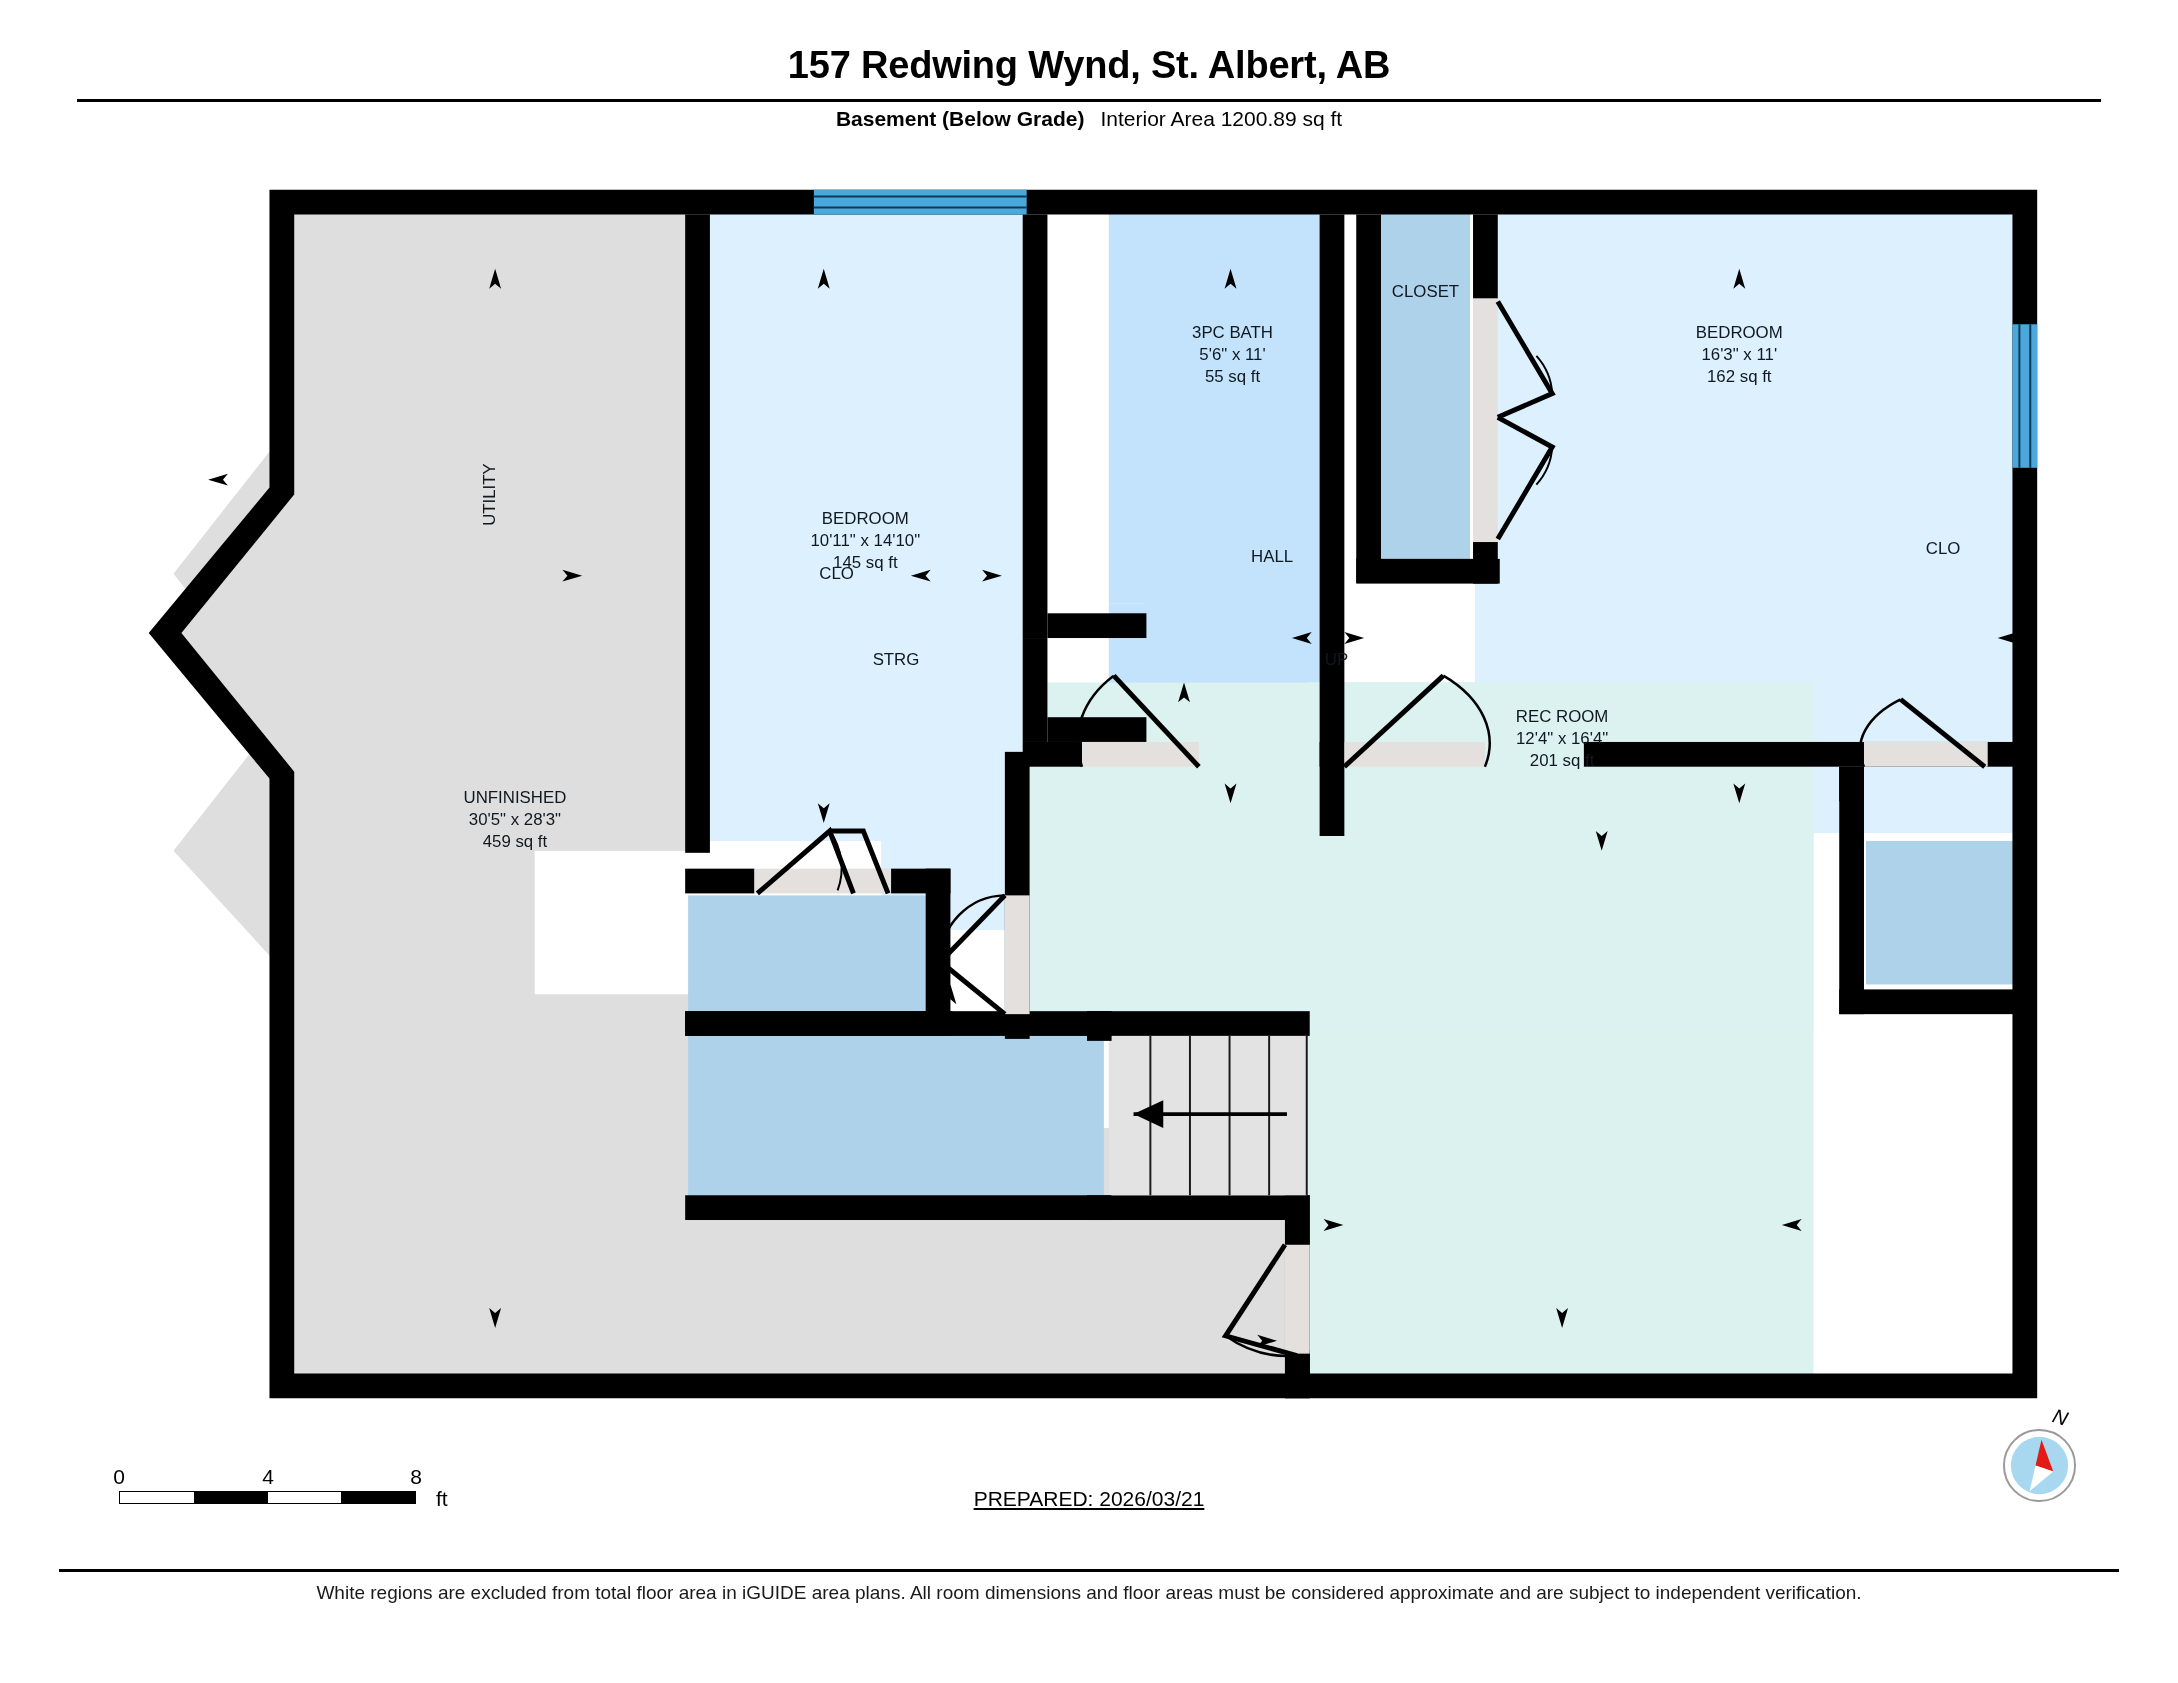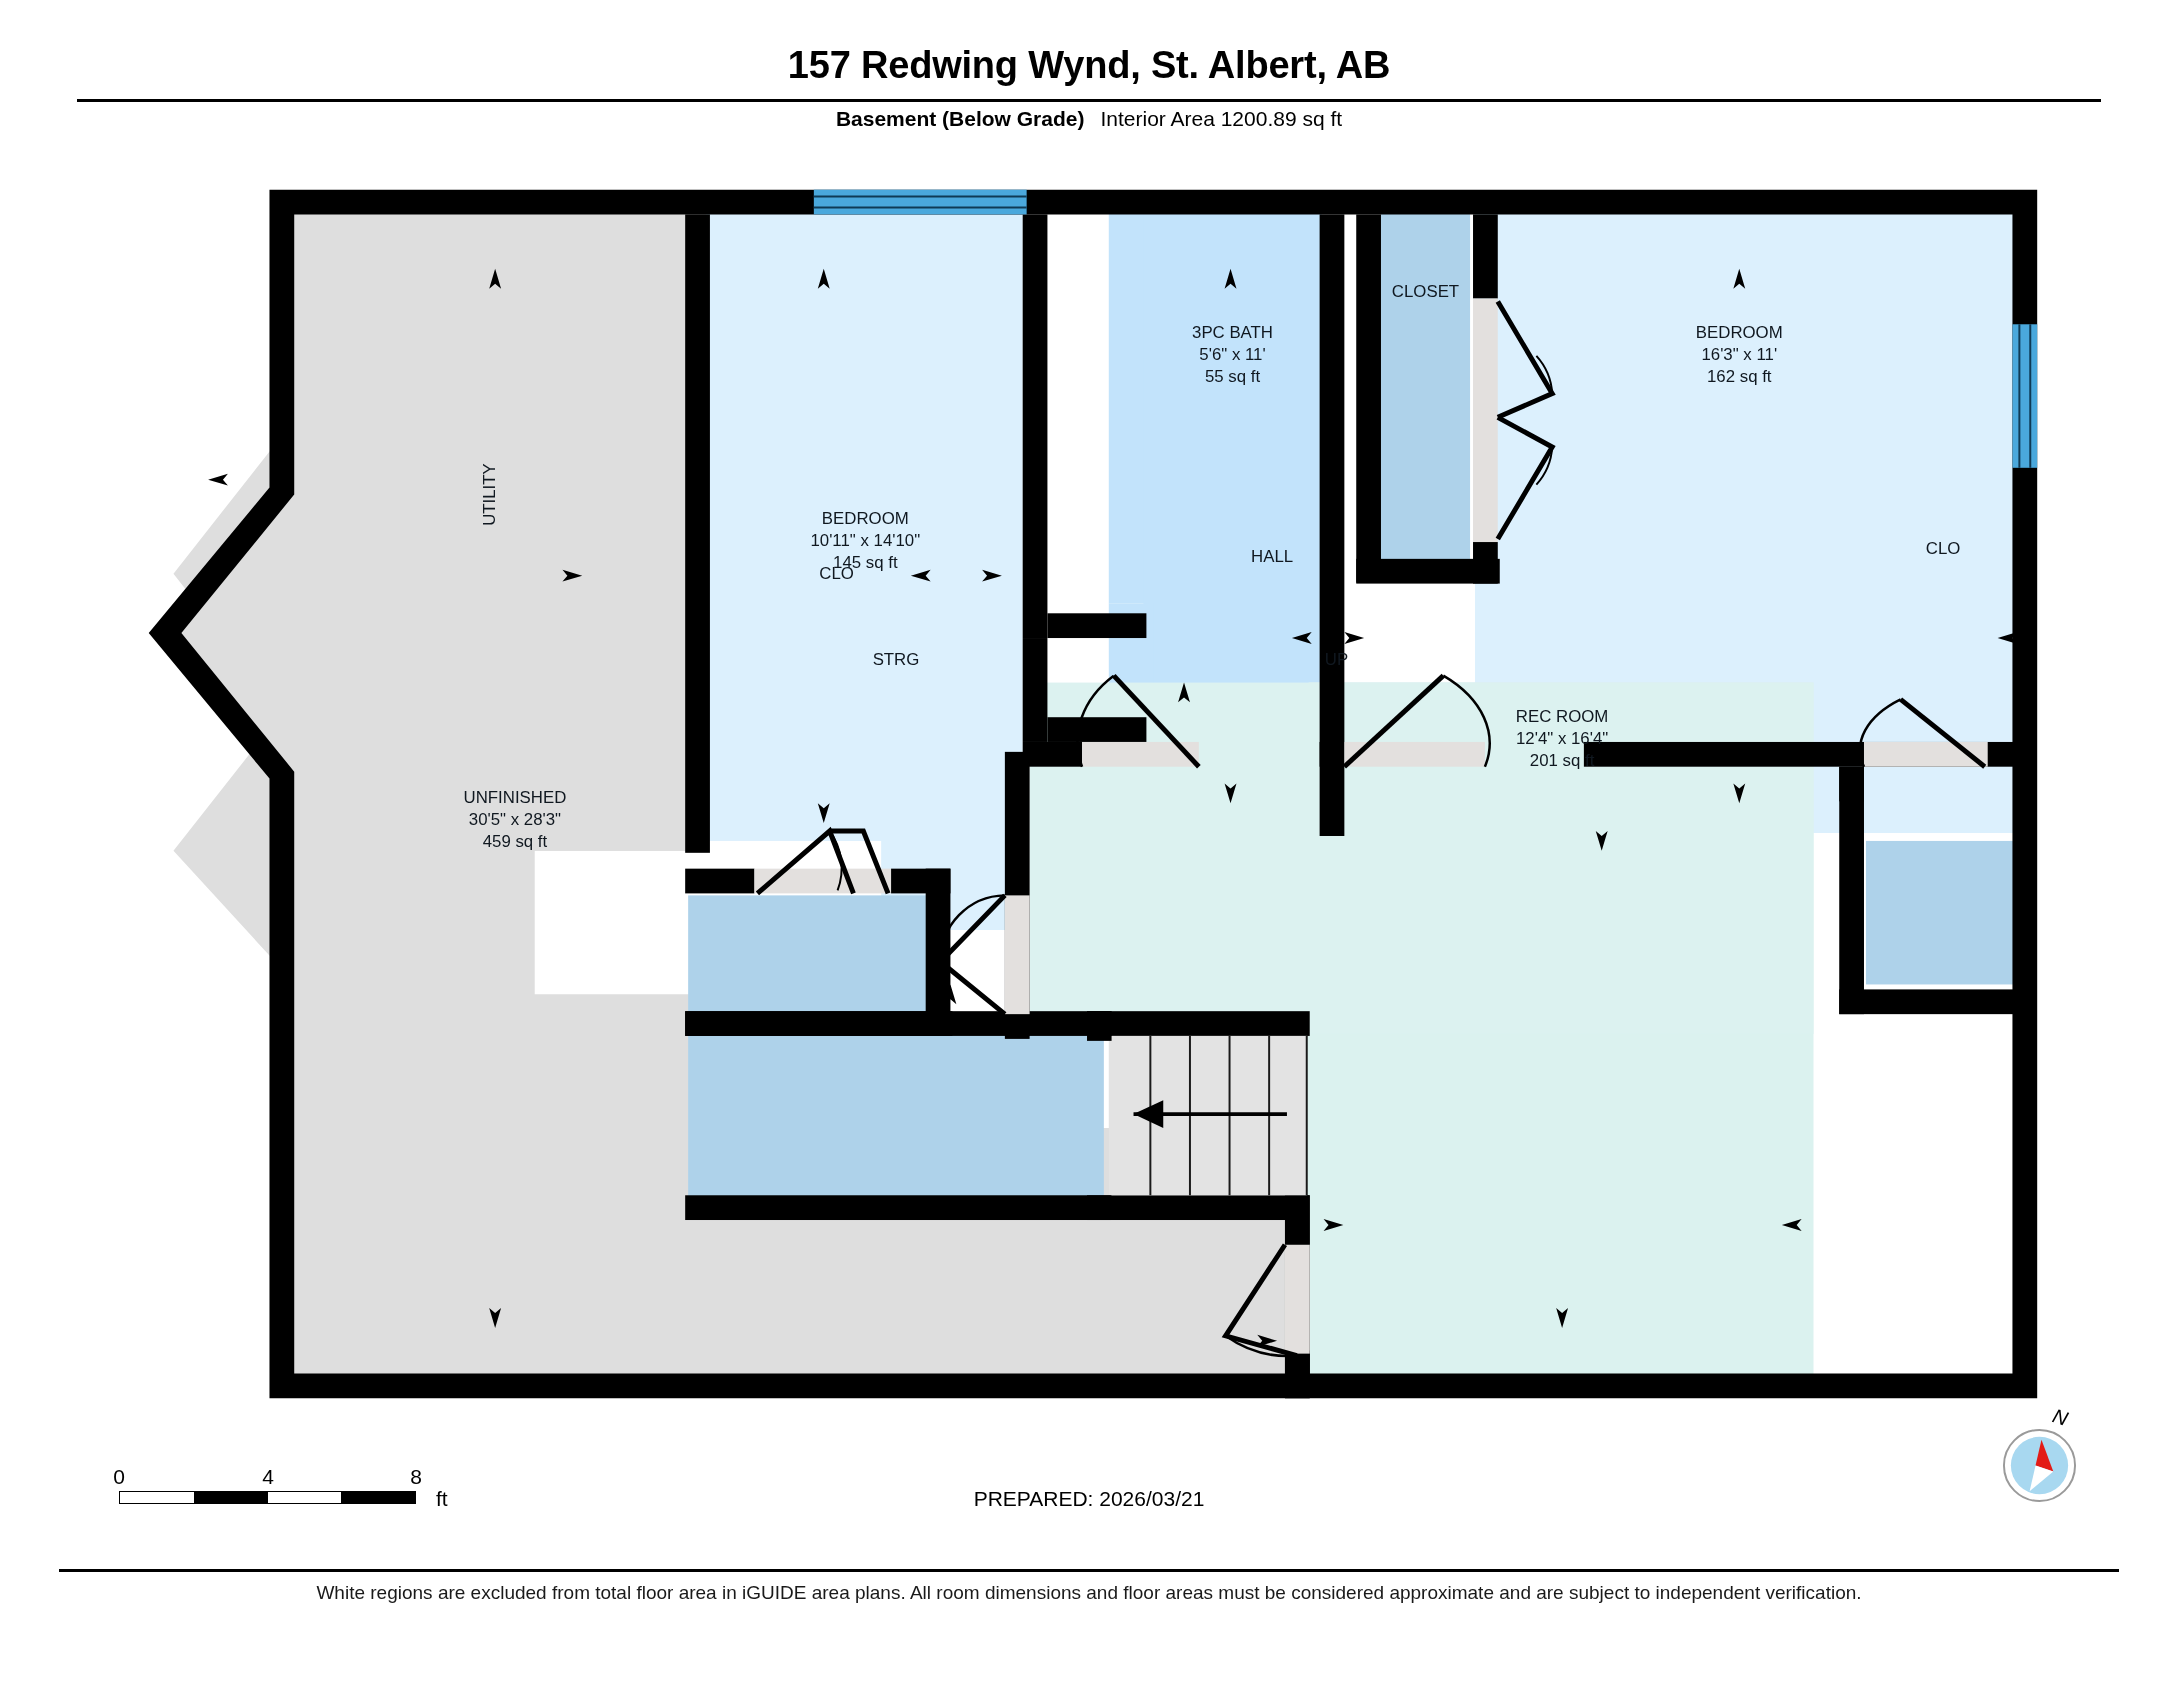--- a/index.html
+++ b/index.html
@@ -93,20 +93,21 @@
     top: 22px;
     font-size: 21px;
     margin-left: 8px;
   }
   .prepared {
     position: absolute;
     left: 0; right: 0;
     top: 1487px;
     text-align: center;
     font-size: 21px;
+    text-decoration: underline;
   }
   .compass {
     position: absolute;
     left: 2000px;
     top: 1426px;
     width: 79px;
     height: 79px;
   }
   .compass-n {
     position: absolute;

